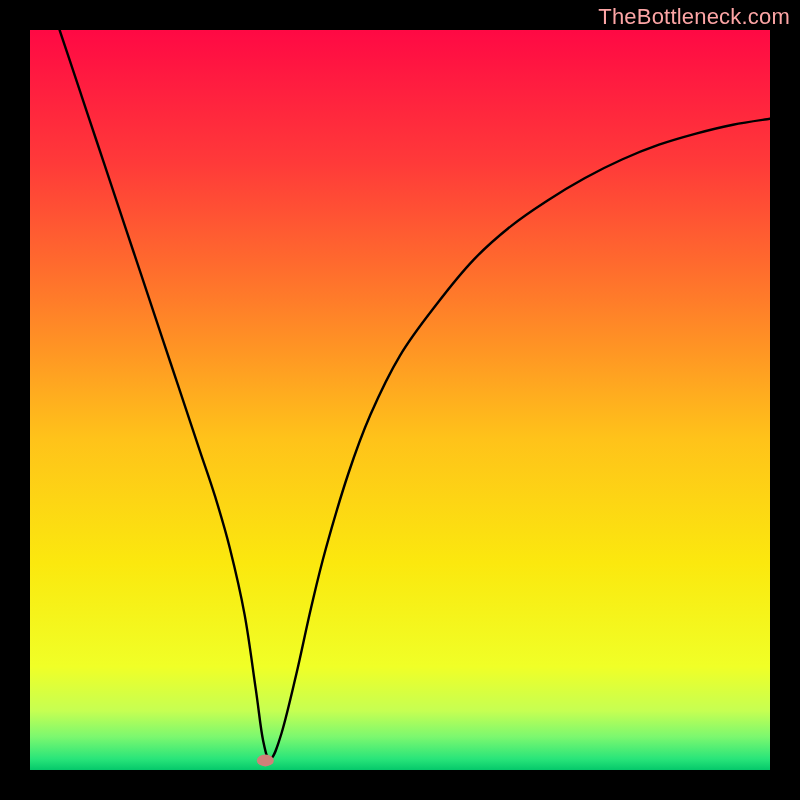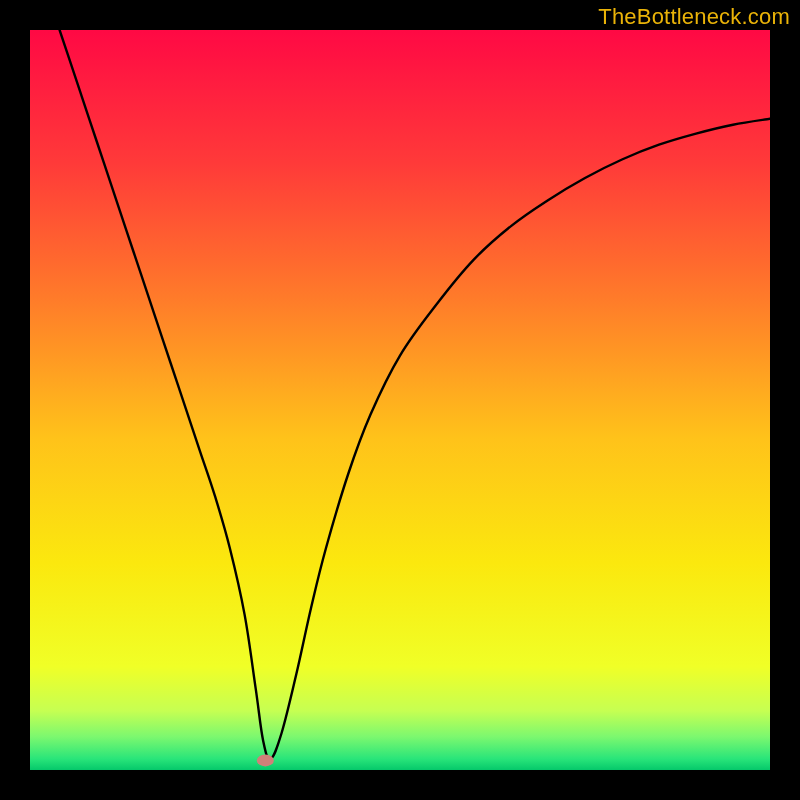--- a/index.html
+++ b/index.html
@@ -7,21 +7,21 @@
   .stage {
     position: relative;
     width: 800px;
     height: 800px;
     background: #000;
   }
   .watermark {
     position: absolute;
     top: 4px;
     right: 10px;
-    color: #eab308;
+    color: #fca5a5;
     font-size: 22px;
     font-weight: 400;
     letter-spacing: 0.2px;
     z-index: 10;
   }
   svg.plot {
     position: absolute;
     left: 30px;
     top: 30px;
     width: 740px;

